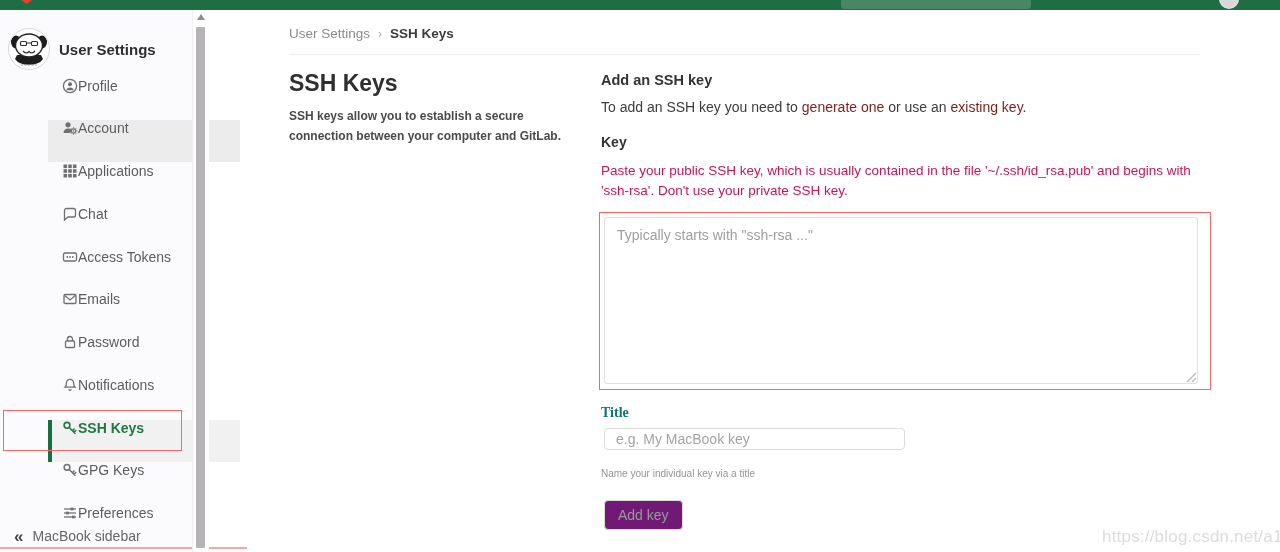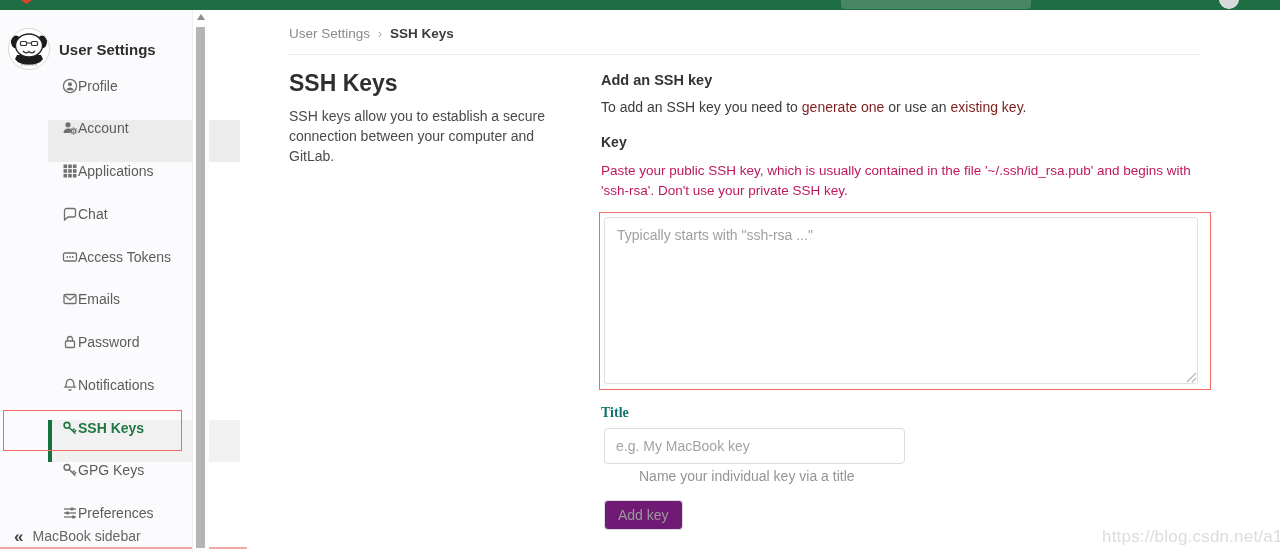--- a/index.html
+++ b/index.html
@@ -52,46 +52,46 @@
 
   
   .breadcrumb { position:absolute; left:289px; top:26px; font-size:13.5px; color:#8a8a8a;
     display:flex; gap:8px; align-items:center; z-index:1; }
   .breadcrumb .crumb-link { color:#8a8a8a; cursor:pointer; }
   .breadcrumb .sep { color:#a9a9a9; font-size:12px; }
   .breadcrumb .current { color:#3c3c3c; font-weight:bold; }
   .content-divider { position:absolute; left:289px; top:54px; width:911px; height:1px; background:#ececec; }
 
   .page-title { position:absolute; left:289px; top:70px; font-size:23px; font-weight:bold; color:#2f2f2f; }
-  .page-desc { position:absolute; left:289px; top:106px; width:285px; font-size:14px;
-    line-height:20px; color:#4a4a4a; }
+  .page-desc { position:absolute; left:289px; top:106px; width:285px; font-size:12px;
+    line-height:20px; color:#4a4a4a;font-weight:bold; }
 
   .section-title { position:absolute; left:601px; top:72px; font-size:14.5px; font-weight:bold; color:#333; }
   .form-intro { position:absolute; left:601px; top:99px; font-size:14px; color:#3c3c3c; }
   .form-intro a { color:#7f1d1d; text-decoration:none; cursor:pointer;margin-top:25px; }
 
   .key-label { position:absolute; left:601px; top:134px; font-size:14px; font-weight:bold; color:#333; }
   .key-help { position:absolute; left:601px; top:161px; width:600px; font-size:13.5px;
     line-height:20px; color:#be185d; }
 
   .textarea-redbox { position:absolute; left:599px; top:212px; width:612px; height:178px;
     border:1px solid #f16a6a; pointer-events:none; z-index:4; }
   .key-textarea { position:absolute; left:604px; top:217px; width:594px; height:167px;
     border:1px solid #e0e0e0; border-radius:3px; padding:9px 12px; font-size:14px;
     font-family:"Liberation Sans", sans-serif; color:#333; resize:none; outline:none; background:#fff; }
   .key-textarea::placeholder { color:#9f9f9f; }
   .resize-grip { position:absolute; left:1186px; top:372px; width:11px; height:11px;
     pointer-events:none; z-index:5; }
 
   .title-label { position:absolute; left:601px; top:405px; font-size:14px; font-weight:bold; color:#0f766e;font-family:Liberation Serif, serif; }
-  .title-input { position:absolute; left:604px; top:428px; width:301px; height:36px;
+  .title-input { position:absolute; left:604px; top:428px; width:301px; height:22px;
     border:1px solid #dcdcdc; border-radius:4px; padding:0 11px; font-size:14px;
     font-family:"Liberation Sans", sans-serif; color:#333; outline:none; background:#fff; }
   .title-input::placeholder { color:#a3a3a3; }
-  .title-help { position:absolute; left:601px; top:468px; font-size:14px; color:#949494;margin-left:38px; }
+  .title-help { position:absolute; left:601px; top:468px; font-size:10px; color:#949494; }
 
   .add-key-btn { position:absolute; left:604px; top:500px; height:30px; padding:0 13px;
     background:#701a75; border:1px solid #dcdcdc; border-radius:4px; font-size:14px;
     color:#9a9a9a; font-family:"Liberation Sans", sans-serif; cursor:pointer; }
 
   .watermark { position:absolute; left:1102px; top:527px; font-size:17px;
     color:rgba(185,185,185,0.5); letter-spacing:0.2px; }
 </style>
 </head>
 <body>

